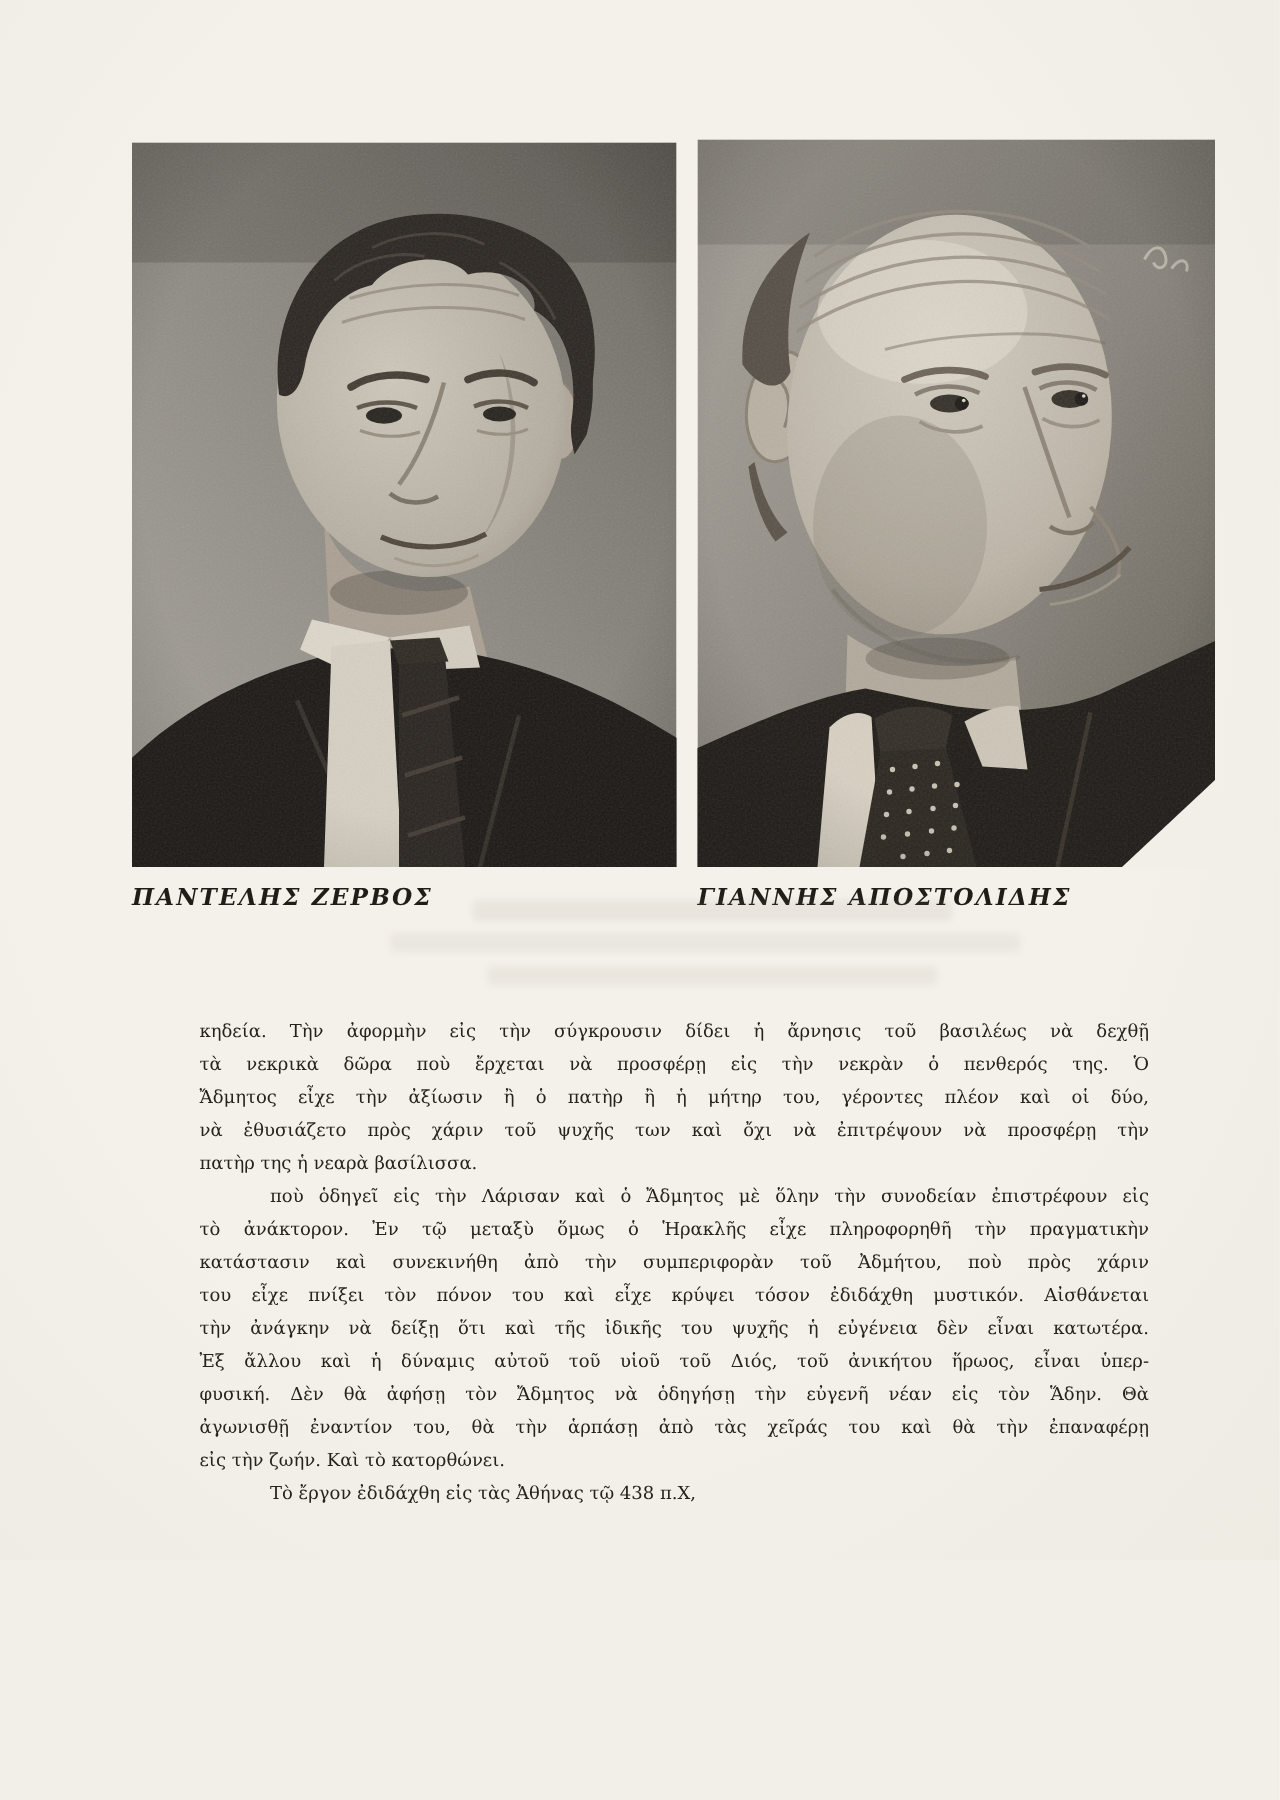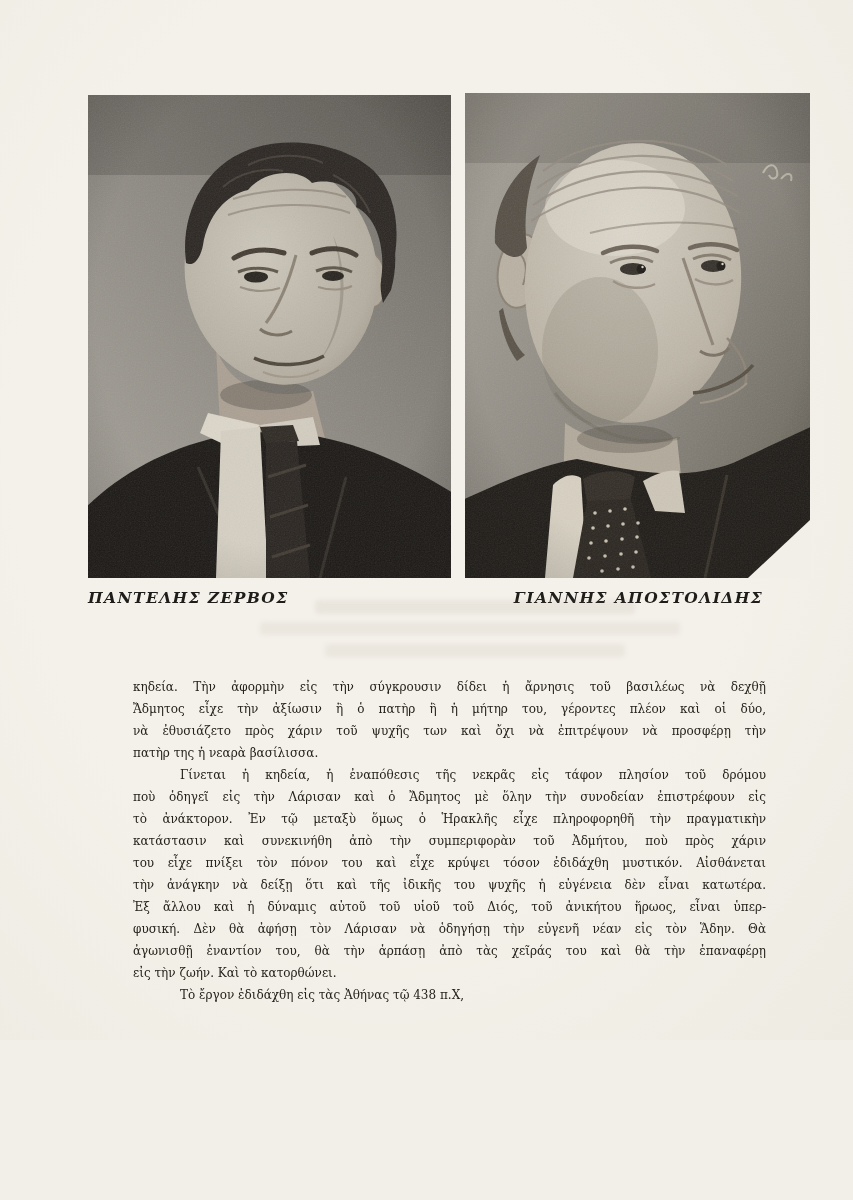--- a/index.html
+++ b/index.html
@@ -11,21 +11,21 @@
   }
   .photo { position:absolute; margin:0; padding:0; }
   .photo svg { display:block; }
   .photo-left  { left:88px;  top:95px; width:363px; height:483px; }
   .photo-right { left:465px; top:93px; width:345px; height:485px; }
   .caption {
     position:absolute; top:588px; font-style:italic; font-weight:600;
     font-size:15.5px; letter-spacing:1.4px; color:#1f1d19;
   }
   .caption-left  { left:88px;  width:363px; text-align:left; }
-  .caption-right { left:465px; width:347px; text-align:center; }
+  .caption-right { left:465px; width:347px; text-align:left; }
   .showthrough { position:absolute; left:230px; top:596px; width:490px; height:84px; pointer-events:none; }
   .ghost { position:absolute; background:#8d8373; border-radius:3px; filter:blur(2.5px); }
   .g1 { left:85px; top:4px;  width:320px; height:14px; opacity:.10; }
   .g2 { left:30px; top:26px; width:420px; height:13px; opacity:.085; }
   .g3 { left:95px; top:48px; width:300px; height:13px; opacity:.09; }
   .body-text {
     position:absolute; left:133px; top:676px; width:633px;
     font-size:12px; line-height:22px; color:#26231d;
   }
   .para { margin:0; }
@@ -214,33 +214,33 @@
 
   <div class="showthrough">
     <div class="ghost g1"></div>
     <div class="ghost g2"></div>
     <div class="ghost g3"></div>
   </div>
 
   <div class="body-text">
     <div class="para">
         <div class="tline">κηδεία. Τὴν ἀφορμὴν εἰς τὴν σύγκρουσιν δίδει ἡ ἄρνησις τοῦ βασιλέως νὰ δεχθῇ</div>
+        <div class="tline">τὰ νεκρικὰ δῶρα ποὺ ἔρχεται νὰ προσφέρῃ εἰς τὴν νεκρὰν ὁ πενθερός της. Ὁ</div>
         <div class="tline">Ἄδμητος εἶχε τὴν ἀξίωσιν ἢ ὁ πατὴρ ἢ ἡ μήτηρ του, γέροντες πλέον καὶ οἱ δύο,</div>
         <div class="tline">νὰ ἐθυσιάζετο πρὸς χάριν τοῦ ψυχῆς των καὶ ὄχι νὰ ἐπιτρέψουν νὰ προσφέρῃ τὴν</div>
         <div class="tline tline-last">πατὴρ της ἡ νεαρὰ βασίλισσα.</div>
       </div>
     <div class="para para-indent">
-        <div class="tline">Γίνεται ἡ κηδεία, ἡ ἐναπόθεσις τῆς νεκρᾶς εἰς τάφον πλησίον τοῦ δρόμου</div>
         <div class="tline">ποὺ ὁδηγεῖ εἰς τὴν Λάρισαν καὶ ὁ Ἄδμητος μὲ ὅλην τὴν συνοδείαν ἐπιστρέφουν εἰς</div>
         <div class="tline">τὸ ἀνάκτορον. Ἐν τῷ μεταξὺ ὅμως ὁ Ἡρακλῆς εἶχε πληροφορηθῆ τὴν πραγματικὴν</div>
         <div class="tline">κατάστασιν καὶ συνεκινήθη ἀπὸ τὴν συμπεριφορὰν τοῦ Ἀδμήτου, ποὺ πρὸς χάριν</div>
         <div class="tline">του εἶχε πνίξει τὸν πόνον του καὶ εἶχε κρύψει τόσον ἐδιδάχθη μυστικόν. Αἰσθάνεται</div>
         <div class="tline">τὴν ἀνάγκην νὰ δείξῃ ὅτι καὶ τῆς ἰδικῆς του ψυχῆς ἡ εὐγένεια δὲν εἶναι κατωτέρα.</div>
         <div class="tline">Ἐξ ἄλλου καὶ ἡ δύναμις αὐτοῦ τοῦ υἱοῦ τοῦ Διός, τοῦ ἀνικήτου ἥρωος, εἶναι ὑπερ-</div>
-        <div class="tline">φυσική. Δὲν θὰ ἀφήσῃ τὸν Λάρισαν νὰ ὁδηγήσῃ τὴν εὐγενῆ νέαν εἰς τὸν Ἅδην. Θὰ</div>
+        <div class="tline">φυσική. Δὲν θὰ ἀφήσῃ τὸν Ἄδμητος νὰ ὁδηγήσῃ τὴν εὐγενῆ νέαν εἰς τὸν Ἅδην. Θὰ</div>
         <div class="tline">ἀγωνισθῇ ἐναντίον του, θὰ τὴν ἁρπάσῃ ἀπὸ τὰς χεῖράς του καὶ θὰ τὴν ἐπαναφέρῃ</div>
         <div class="tline tline-last">εἰς τὴν ζωήν. Καὶ τὸ κατορθώνει.</div>
       </div>
     <div class="para para-indent">
         <div class="tline tline-last">Τὸ ἔργον ἐδιδάχθη εἰς τὰς Ἀθήνας τῷ 438 π.Χ,</div>
       </div>
   </div>
 
   <div class="page-number">18</div>
 

